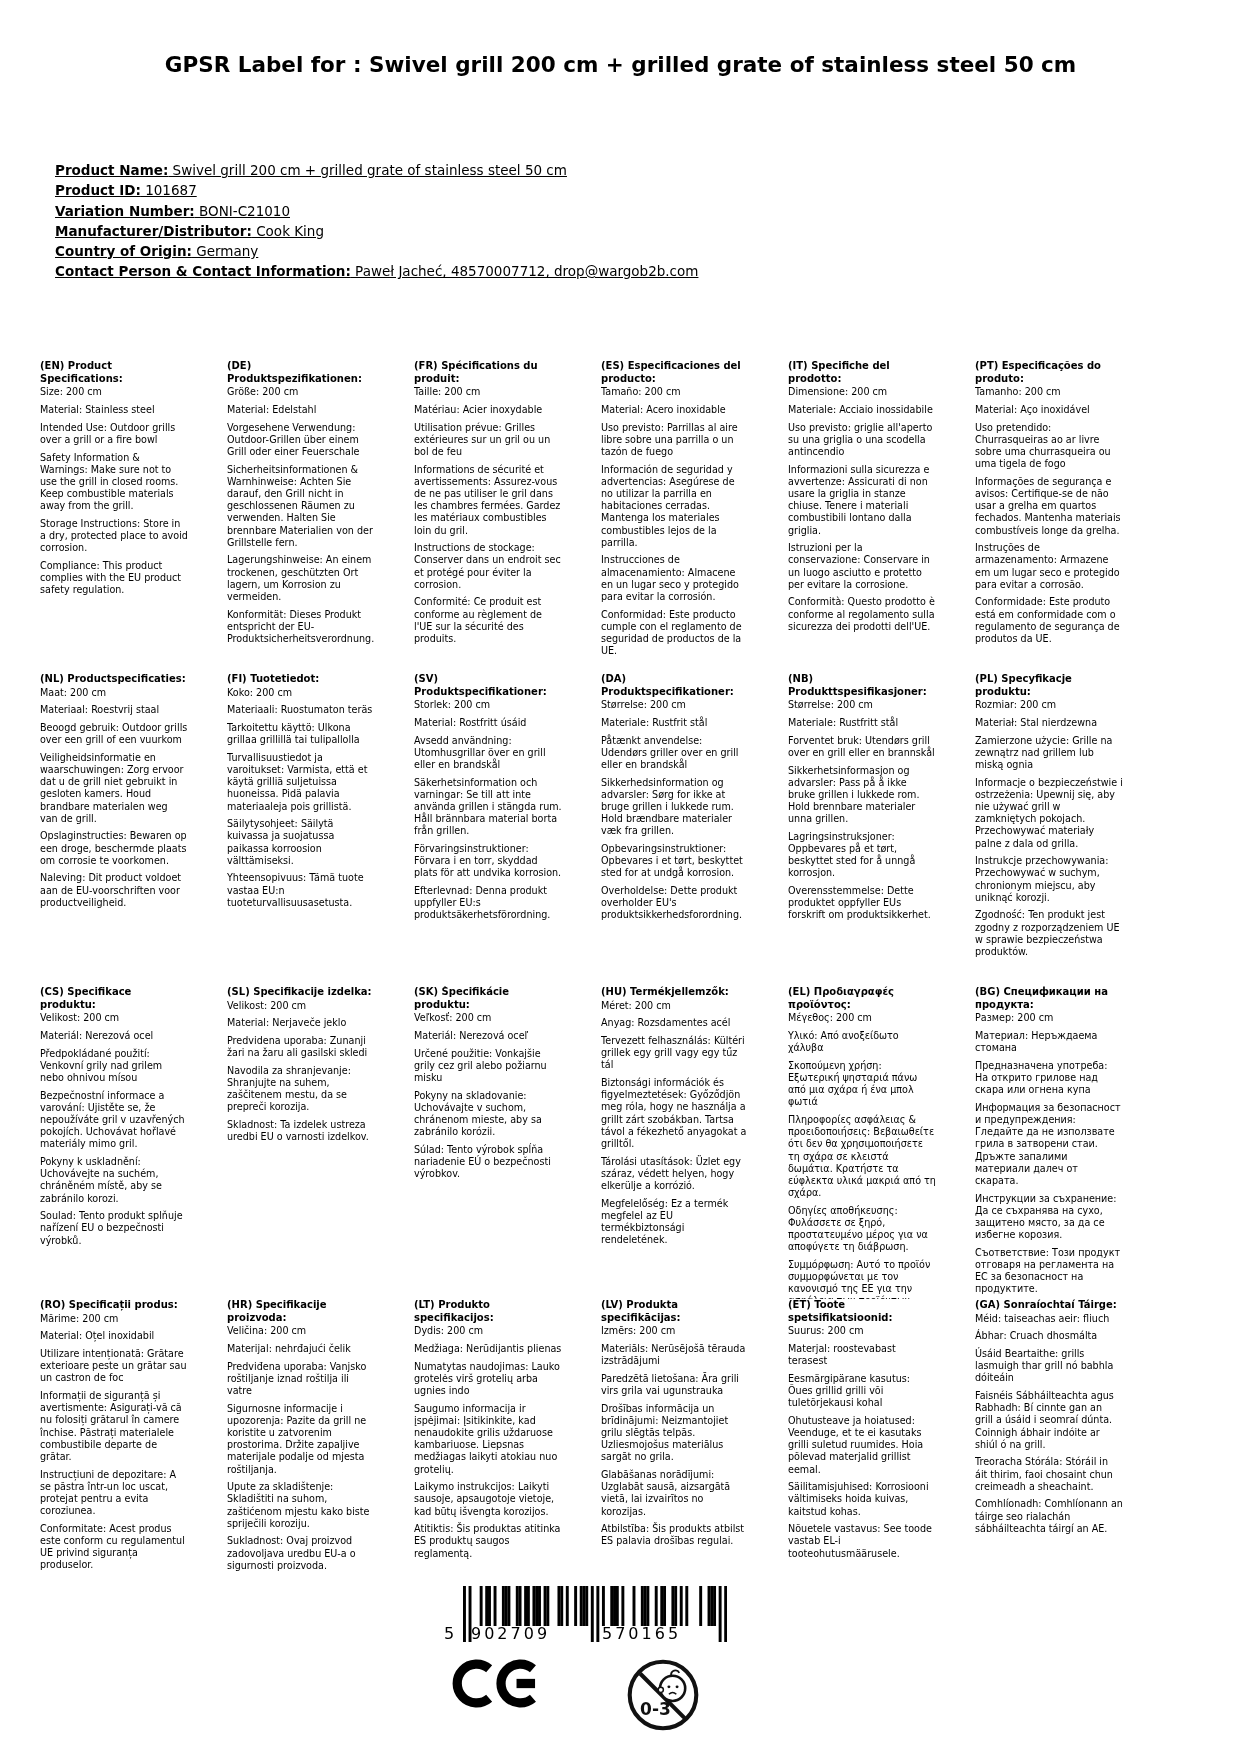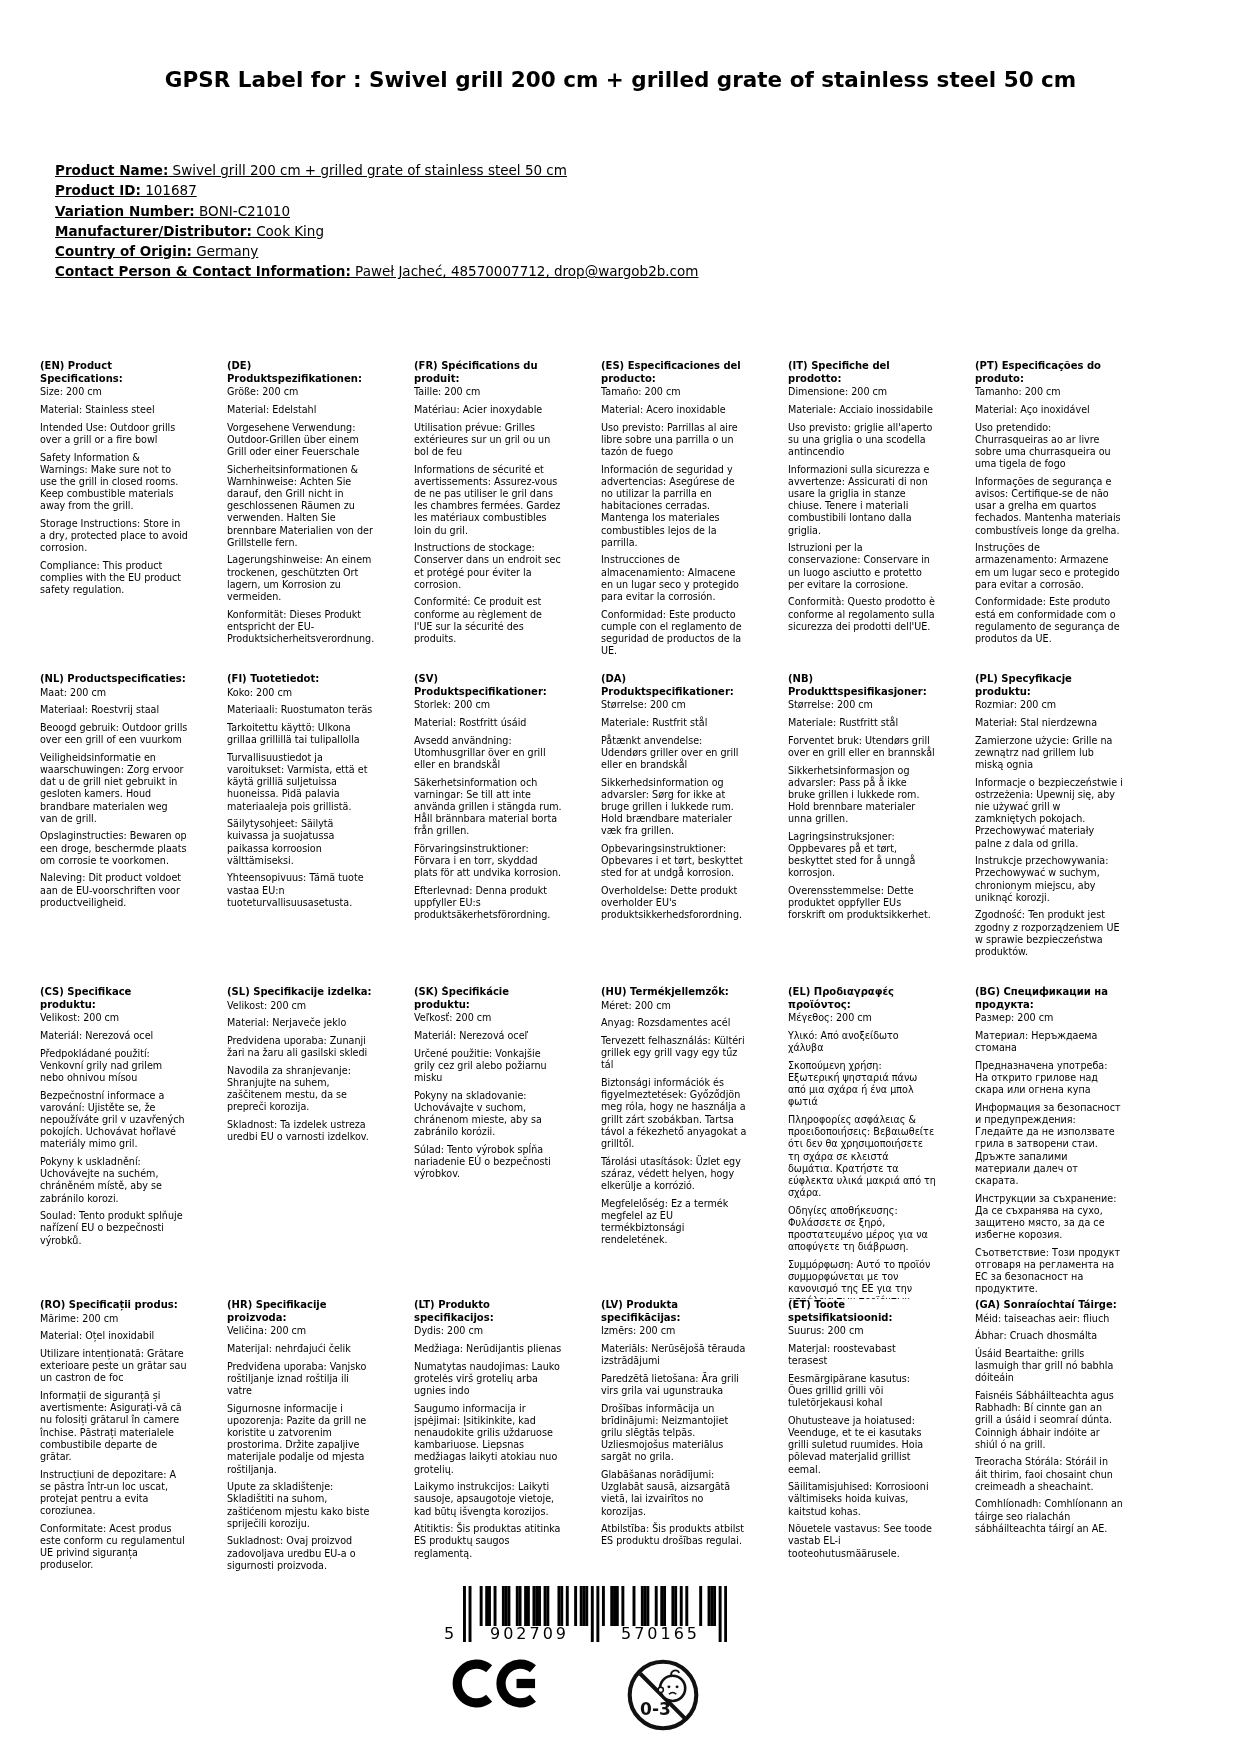--- a/index.html
+++ b/index.html
@@ -1,31 +1,31 @@
 <!DOCTYPE html>
 <html><head>
 <meta charset="utf-8">
 <style>
   html,body{margin:0;padding:0;background:#fff;}
   .page{position:relative;width:1241px;height:1754px;background:#fff;color:#000;
         font-family:"DejaVu Sans","Liberation Sans",sans-serif;overflow:hidden;}
-  .title{margin:15px auto;padding-top:50px;max-width:920px;text-align:center;
+  .title{margin:0 auto;padding-top:50px;max-width:920px;text-align:center;
          font-size:21.5px;font-weight:700;line-height:1.35;}
   .product-info{position:absolute;top:160px;left:55px;font-size:13.5px;line-height:1.5;}
   .pi-row{white-space:nowrap;text-decoration:underline;}
   .pi-label{font-weight:700;}
   .lang-grid{position:absolute;top:340px;left:40px;display:grid;
              grid-template-columns:repeat(6,148px);column-gap:39px;grid-auto-rows:313px;margin-top:20px;}
   .lang-block{overflow:hidden;font-size:9.6px;line-height:1.27;}
   .lang-header{font-size:10px;font-weight:700;margin:0 0 1px 0;}
   .spec-p{margin:0 0 5.5px 0;}
   .barcode{position:absolute;top:1586px;left:444px;width:283px;height:62px;}
   .bc-svg{position:absolute;top:0;left:19px;}
   .bc-lead{position:absolute;left:0;top:38px;font-size:16px;}
-  .bc-left,.bc-right{position:absolute;top:38px;font-size:16px;text-align:center;
+  .bc-left,.bc-right{position:absolute;top:38px;font-size:16px;text-align:left;
                      letter-spacing:3px;}
   .bc-left{left:27px;width:117px;}
   .bc-right{left:158px;width:117px;}
   .symbols{position:absolute;top:1658px;left:450px;width:250px;display:flex;
            justify-content:space-between;align-items:flex-start;text-align:right;}
   svg{display:block;}
 </style>
 </head>
 <body>
 
@@ -299,21 +299,21 @@
   </section>
 
   <section class="lang-block">
     <h2 class="lang-header">(LV) Produkta specifikācijas:</h2>
     <div class="lang-body">
           <p class="spec-p">Izmērs: 200 cm</p>
           <p class="spec-p">Materiāls: Nerūsējošā tērauda izstrādājumi</p>
           <p class="spec-p">Paredzētā lietošana: Āra grili virs grila vai ugunstrauka</p>
           <p class="spec-p">Drošības informācija un brīdinājumi: Neizmantojiet grilu slēgtās telpās. Uzliesmojošus materiālus sargāt no grila.</p>
           <p class="spec-p">Glabāšanas norādījumi: Uzglabāt sausā, aizsargātā vietā, lai izvairītos no korozijas.</p>
-          <p class="spec-p">Atbilstība: Šis produkts atbilst ES produktu drošības regulai.</p>
+          <p class="spec-p">Atbilstība: Šis produkts atbilst ES palavia drošības regulai.</p>
         </div>
   </section>
 
   <section class="lang-block">
     <h2 class="lang-header">(ET) Toote spetsifikatsioonid:</h2>
     <div class="lang-body">
           <p class="spec-p">Suurus: 200 cm</p>
           <p class="spec-p">Materjal: roostevabast terasest</p>
           <p class="spec-p">Eesmärgipärane kasutus: Õues grillid grilli või tuletõrjekausi kohal</p>
           <p class="spec-p">Ohutusteave ja hoiatused: Veenduge, et te ei kasutaks grilli suletud ruumides. Hoia põlevad materjalid grillist eemal.</p>

